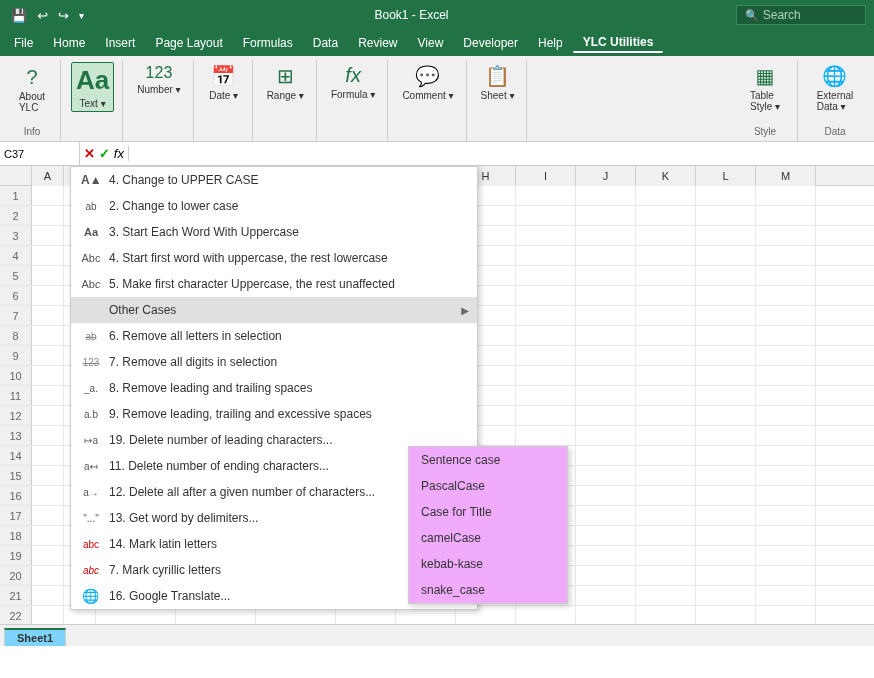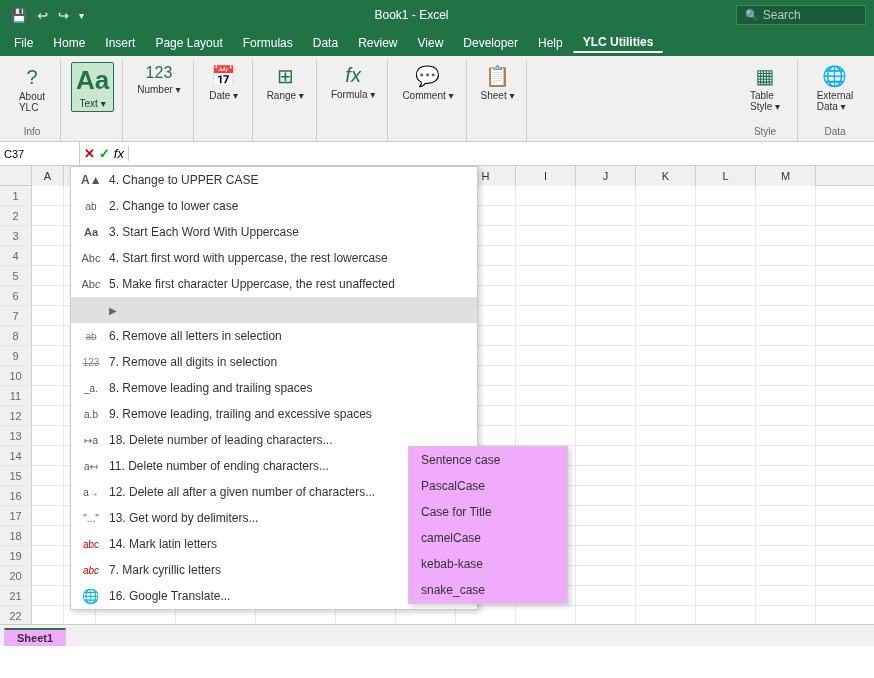--- a/index.html
+++ b/index.html
@@ -245,21 +245,21 @@
     }
     .sheet-tab {
       background: #fff;
       border: 1px solid #ccc;
       border-bottom: none;
       padding: 2px 12px;
       font-size: 11px;
       cursor: pointer;
       color: #333;
     }
-    .sheet-tab.active { background: #f0abfc; border-top: 2px solid #217346; font-weight: bold; }
+    .sheet-tab.active { background: #7dd3fc; border-top: 2px solid #217346; font-weight: bold; }
   </style>
 </head>
 <body>
 
 <div class="title-bar">
   <div class="title-bar-left">
     <span class="qa-icon">💾</span>
     <span class="qa-icon">↩</span>
     <span class="qa-icon">↪</span>
     <span class="qa-icon" style="font-size:10px;">▾</span>
@@ -771,41 +771,42 @@
     <div class="dropdown-item">
       <span class="item-icon" style="font-size:11px;">Abc</span>
       <span class="item-text">4. Start first word with uppercase, the rest lowercase</span>
     </div>
     <div class="dropdown-item">
       <span class="item-icon" style="font-size:11px;">Ab<span style="font-style:italic;">с</span></span>
       <span class="item-text">5. Make first character Uppercase, the rest unaffected</span>
     </div>
     <div class="dropdown-item highlighted" style="background:#e0e0e0;">
       <span class="item-icon"></span>
+      <span class="item-text" style="font-weight:500;">Other Cases</span>
       <span class="submenu-arrow">▶</span>
     </div>
     <div class="dropdown-item">
       <span class="item-icon" style="font-size:10px;color:#888;text-decoration:line-through;">ab</span>
       <span class="item-text">6. Remove all letters in selection</span>
     </div>
     <div class="dropdown-item">
       <span class="item-icon" style="font-size:10px;color:#888;text-decoration:line-through;">123</span>
       <span class="item-text">7. Remove all digits in selection</span>
     </div>
     <div class="dropdown-item">
       <span class="item-icon" style="font-size:10px;">_a.</span>
       <span class="item-text">8. Remove leading and trailing spaces</span>
     </div>
     <div class="dropdown-item">
       <span class="item-icon" style="font-size:10px;">a.b</span>
       <span class="item-text">9. Remove leading, trailing and excessive spaces</span>
     </div>
     <div class="dropdown-item">
       <span class="item-icon" style="font-size:10px;">↦a</span>
-      <span class="item-text">18. Delete number of leading characters...</span>
+      <span class="item-text">19. Delete number of leading characters...</span>
     </div>
     <div class="dropdown-item">
       <span class="item-icon" style="font-size:10px;">a↤</span>
       <span class="item-text">11. Delete number of ending characters...</span>
     </div>
     <div class="dropdown-item">
       <span class="item-icon" style="font-size:10px;">a→</span>
       <span class="item-text">12. Delete all after a given number of characters...</span>
     </div>
     <div class="dropdown-item">

